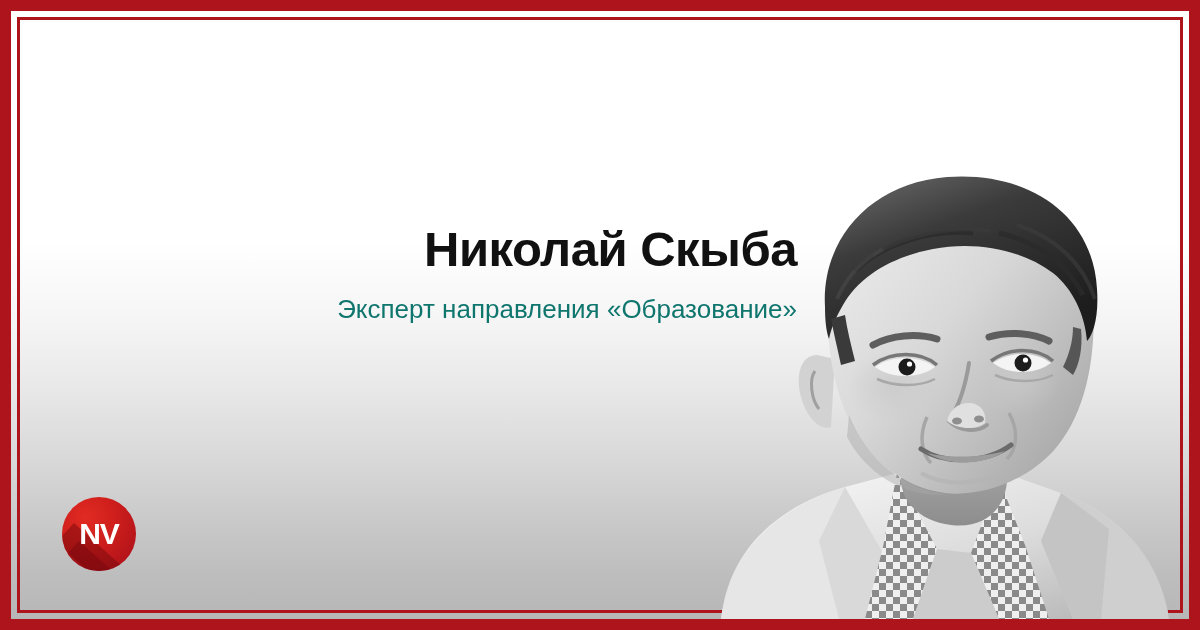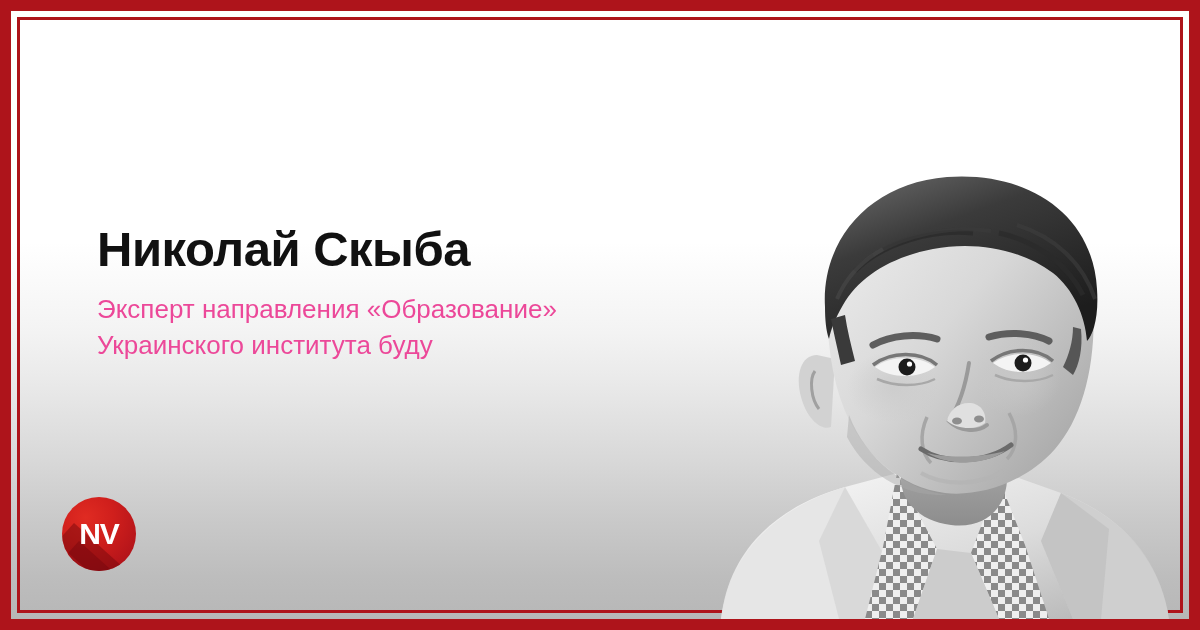--- a/index.html
+++ b/index.html
@@ -59,34 +59,35 @@
     z-index: 1;
   }
 
   
   .text-block {
     position: absolute;
     left: 97px;
     top: 222px;
     z-index: 20;
     width: 700px;
+    text-align: right;
   }
   .person-name {
     font-size: 49px;
     font-weight: bold;
     color: #111111;
     letter-spacing: -0.5px;
     line-height: 1.12;
     margin: 0 0 14px 0;
     white-space: nowrap;
   }
   .person-role {
     font-size: 26px;
     font-weight: normal;
-    color: #ec4899;
+    color: #0f766e;
     line-height: 1.40;
     margin: 0;
     max-width: 700px;
   }
   .person-role .role-line {
     display: block;
     white-space: nowrap;
   }
 
   
@@ -270,21 +271,20 @@
       <path d="M 252 324 C 276 338 312 336 334 322" fill="none" stroke="#b4b4b4" stroke-width="4" opacity="0.7"></path>
 
       <path d="M 180 266 C 198 312 236 340 278 346 C 236 348 198 326 178 288 Z" fill="#a8a8a8" opacity="0.45"></path>
     </svg>
   </div>
 
   <div class="text-block">
     <div class="person-name">Николай Скыба</div>
     <div class="person-role">
       <span class="role-line">Эксперт направления «Образование»</span>
-      <span class="role-line">Украинского института буду</span>
     </div>
   </div>
 
   <div class="logo">
     <div class="logo-mark">
       <div class="shadow"></div>
       <div class="shadow2"></div>
       <div class="nv">NV</div>
     </div>
   </div>

